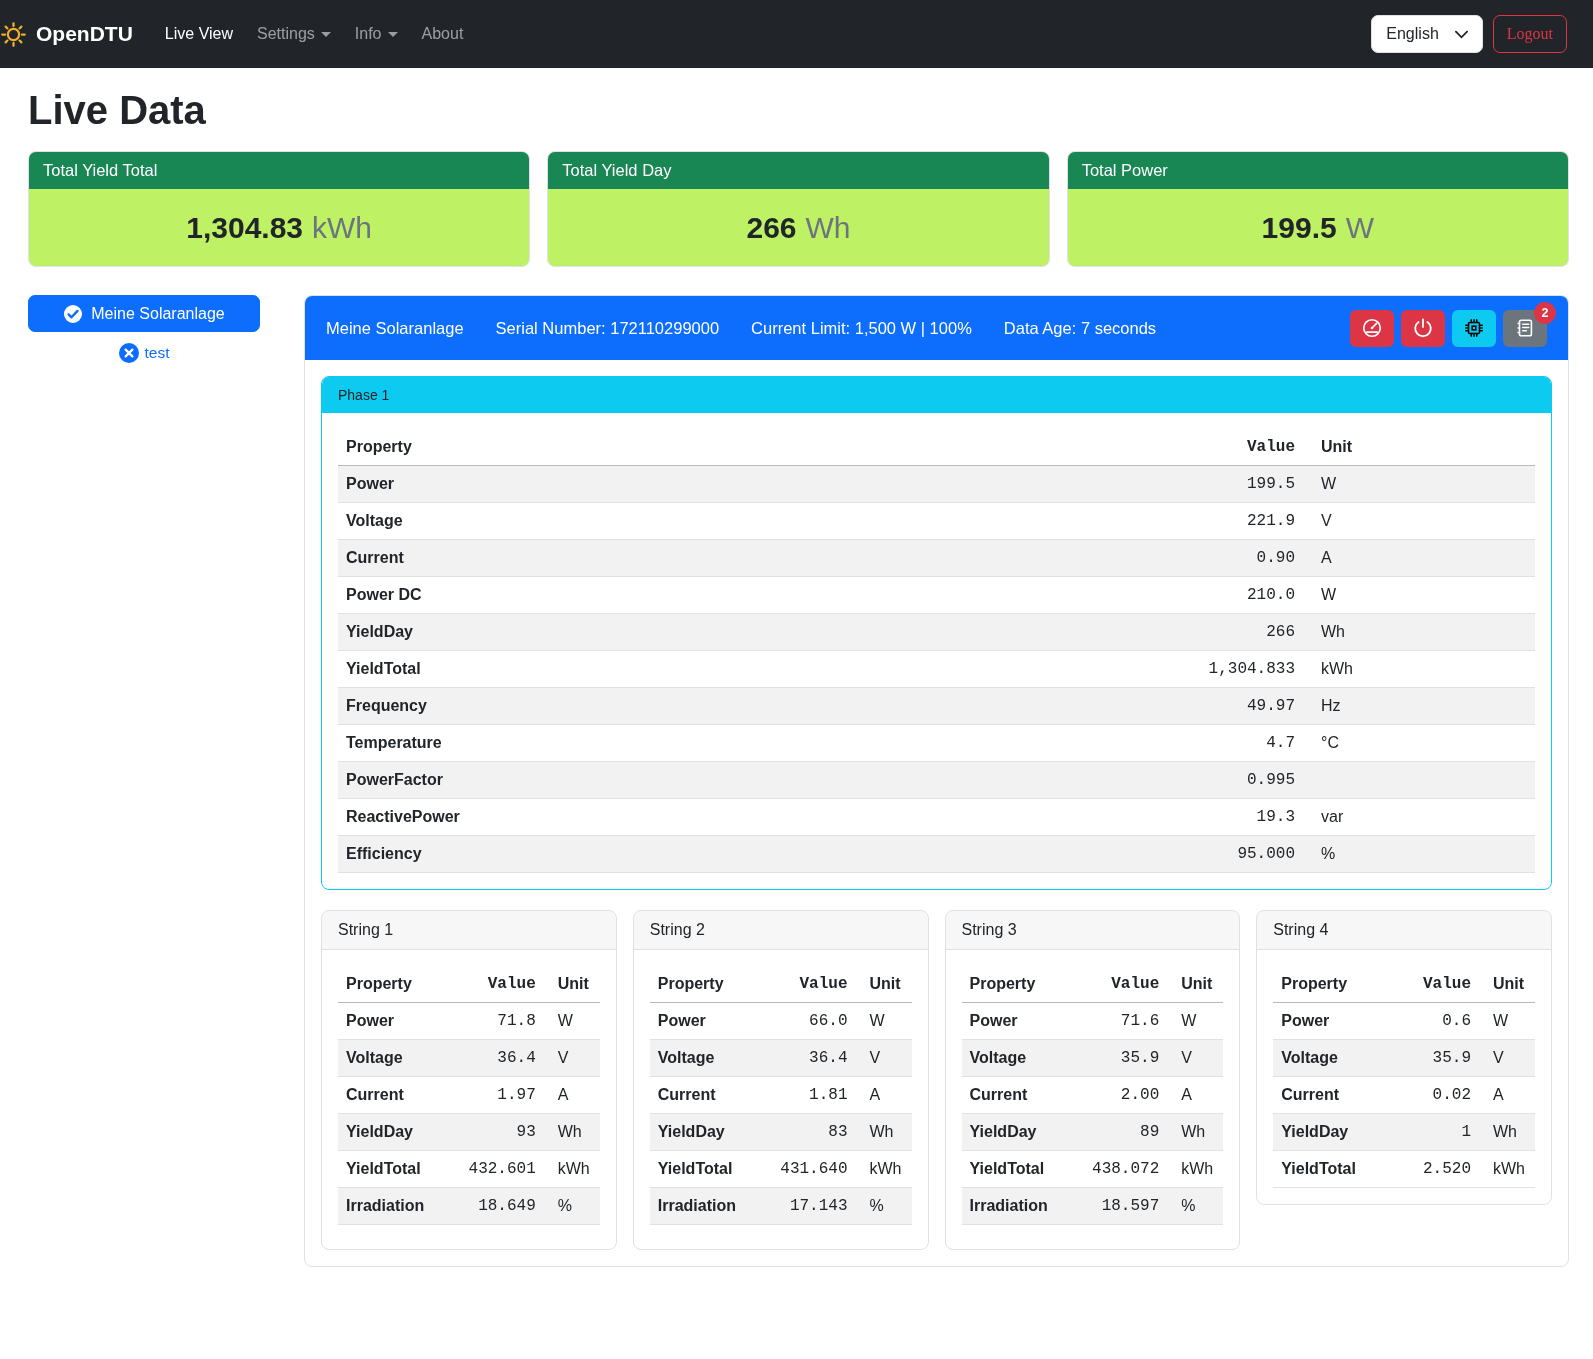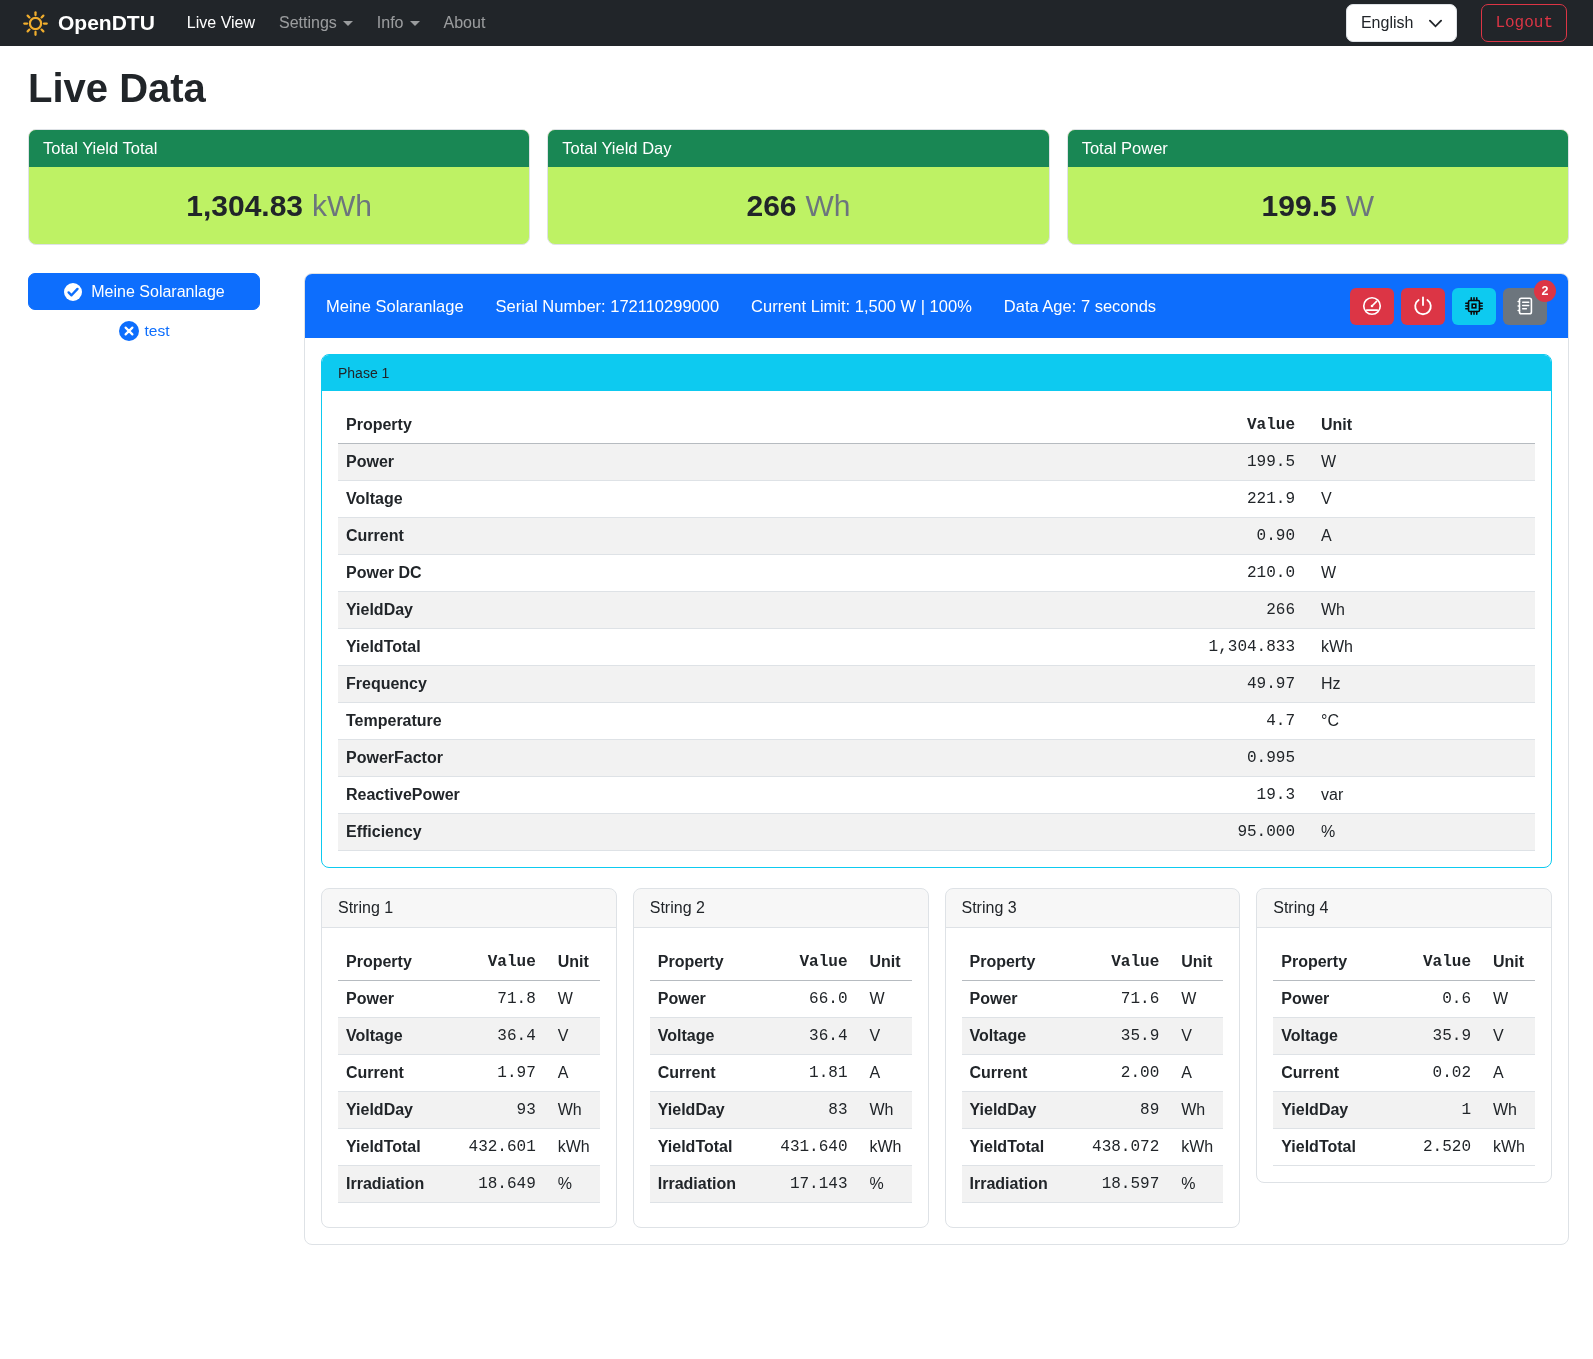--- a/index.html
+++ b/index.html
@@ -5,39 +5,39 @@
   * { box-sizing: border-box; margin: 0; padding: 0; }
   body {
     font-family: "Liberation Sans", "DejaVu Sans", sans-serif;
     background: #ffffff;
     color: #212529;
     width: 1593px;
   }
   
   .navbar {
     background: #212529;
-    height: 46px;
+    height: 68px;
     display: flex;
     align-items: center;
-    padding: 0 26px 0 22px;
+    padding: 0 26px 0 0;
   }
   .brand { display: flex; align-items: center; gap: 9px; color: #fff; font-size: 21px; font-weight: 700; cursor: pointer; }
   .nav-links { display: flex; align-items: center; margin-left: 24px; gap: 8px; justify-content: center; }
   .nav-link { color: rgba(255,255,255,.55); font-size: 16px; padding: 8px 8px; cursor: pointer; display: flex; align-items: center; gap: 6px; }
   .nav-link.active { color: #ffffff; }
   .caret { width: 0; height: 0; border-left: 5px solid transparent; border-right: 5px solid transparent; border-top: 5px solid currentColor; display: inline-block; }
-  .nav-right { margin-left: auto; display: flex; align-items: flex-start; gap: 24px; }
+  .nav-right { margin-left: auto; display: flex; align-items: flex-start; gap: 10px; }
   .lang-select {
     background: #ffffff; color: #212529; border: 1px solid #dee2e6; border-radius: 7px;
     height: 38px; padding: 0 14px; display: flex; align-items: center; gap: 16px; font-size: 16px; cursor: pointer;
   }
   .logout-btn {
     background: transparent; color: #dc3545; border: 1px solid #dc3545; border-radius: 7px;
     height: 38px; padding: 0 13px; font-size: 16px; display: flex; align-items: center; cursor: pointer;
-    font-family: Liberation Mono, monospace;
+    font-family: Liberation Serif, serif;
   }
   
   .container { padding: 14px 24px 24px 28px; }
   h1.page-title { font-size: 40px; font-weight: 700; margin: 6px 0 18px 0; }
   
   .summary-row { display: flex; gap: 17px; margin-bottom: 28px; }
   .summary-card { flex: 1; border: 1px solid #dee2e6; border-radius: 8px; background: #bef264; overflow: hidden; }
   .summary-card .card-head {
     background: #198754; color: #fff; font-size: 16.5px; padding: 8px 14px; height: 37px; display: flex; align-items: center;
   }

